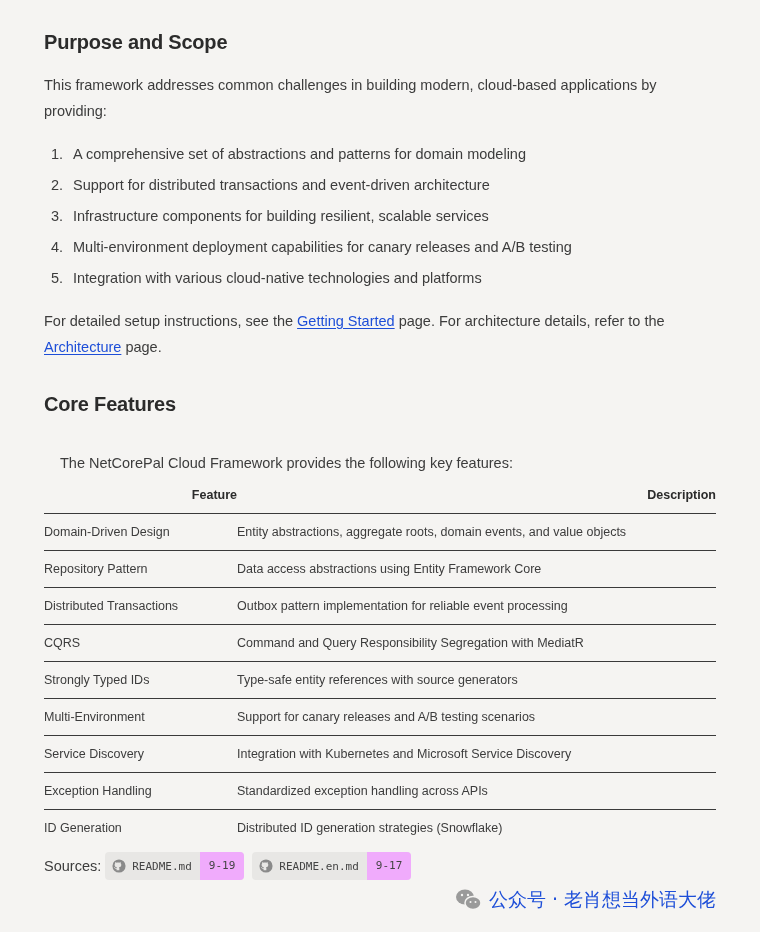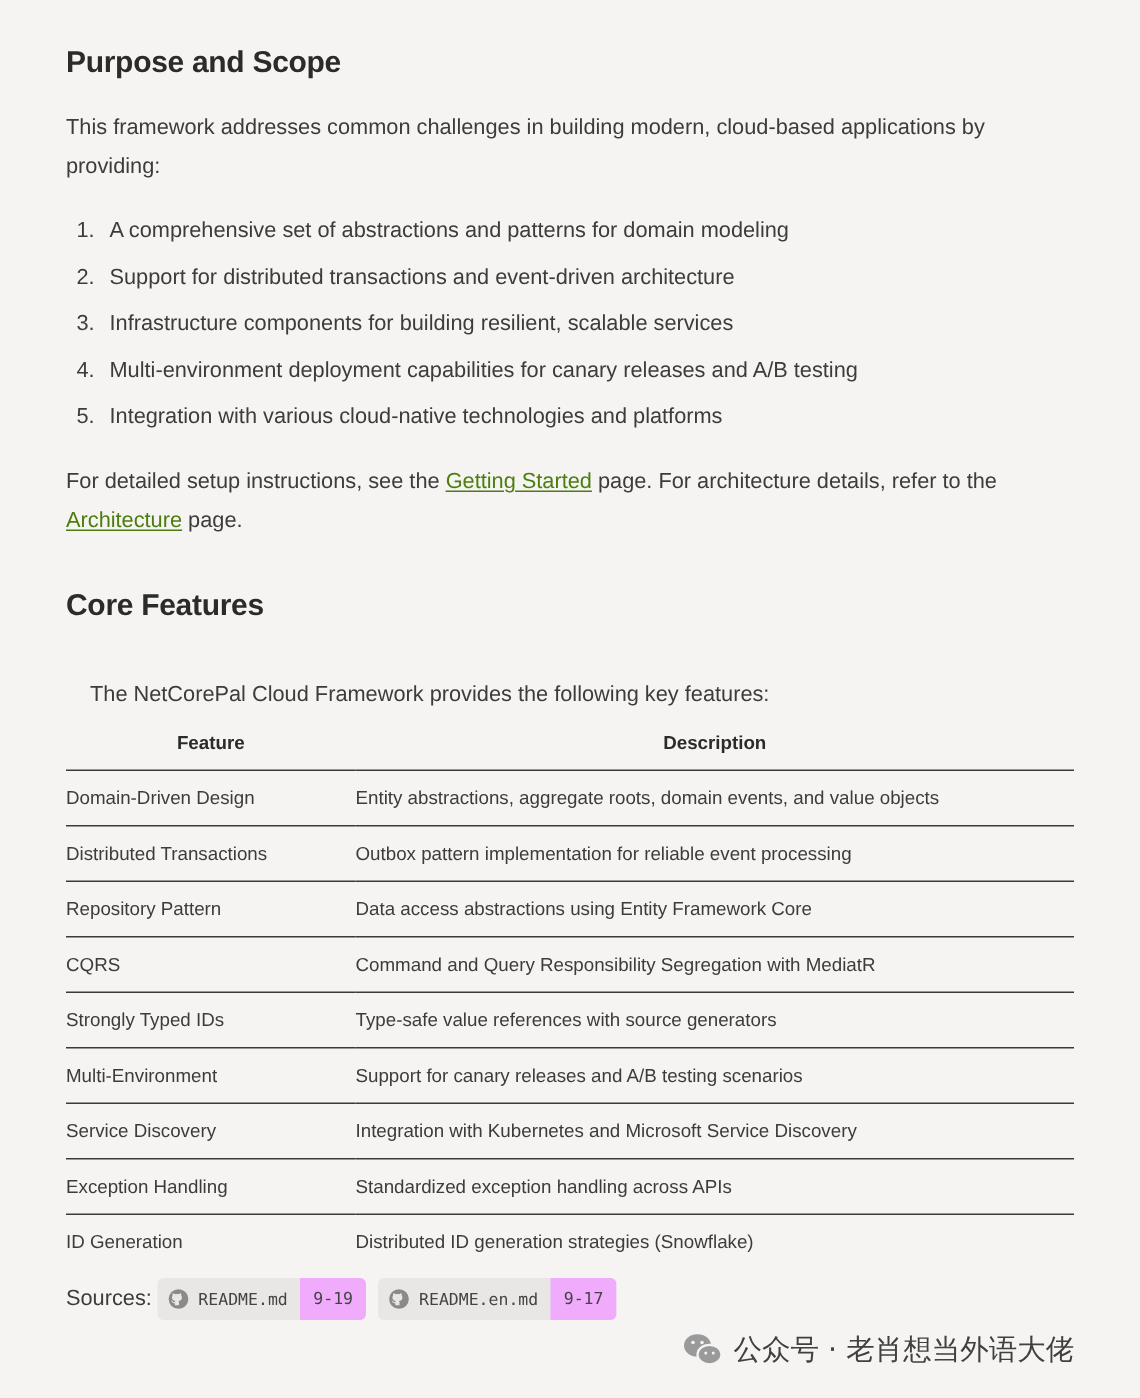--- a/index.html
+++ b/index.html
@@ -14,41 +14,41 @@
   h2 {
     margin:0; font-size:20px; font-weight:bold; color:#2b2b2b;
     letter-spacing:-0.2px;
   }
   .h-purpose { position:absolute; top:31px; }
   .p-intro { position:absolute; top:72px; width:672px; font-size:14.5px; line-height:26px; color:#3c3c3c; margin:0; }
   ol { position:absolute; top:141px; margin:0; padding:0; list-style:none; width:672px; }
   ol li { height:31px; font-size:14.5px; line-height:26px; color:#3c3c3c; display:flex; }
   ol li .num { width:29px; padding-left:7px; box-sizing:border-box; flex:none; }
   .p-refs { position:absolute; top:308px; width:672px; font-size:14.5px; line-height:26px; color:#3c3c3c; margin:0; }
-  .p-refs a { color:#4d7c0f; text-underline-offset:2px; }
+  .p-refs a { color:#1d4ed8; text-underline-offset:2px; }
   .h-core { position:absolute; top:393px; }
   .p-core { position:absolute; top:434px; font-size:14.5px; line-height:26px; color:#3c3c3c; margin:16px; }
   table { position:absolute; top:477px; width:672px; border-collapse:collapse; font-size:12.5px; color:#3c3c3c; }
-  th { text-align:center; font-weight:bold; height:36px; padding:0; border-bottom:1px solid #3a3a3a; color:#2b2b2b; }
+  th { text-align:right; font-weight:bold; height:36px; padding:0; border-bottom:1px solid #3a3a3a; color:#2b2b2b; }
   td { height:36px; padding:0; border-bottom:1px solid #3a3a3a; }
   tr:last-child td { border-bottom:none; }
   td.c1, th.c1 { width:193px; }
   .sources { position:absolute; top:852px; left:44px; display:flex; align-items:center; font-size:14.5px; color:#3c3c3c; }
   .sources .lbl { margin-right:4px; }
   .chip {
     display:flex; align-items:center; height:28px; background:#e8e7e5; border-radius:4px;
     margin-right:8px; font-family:"DejaVu Sans Mono", monospace; font-size:11px; color:#444;
     overflow:hidden;
   }
   .chip .file { display:flex; align-items:center; padding:0 8px 0 7px; }
   .chip .file svg { margin-right:6px; }
   .chip .range { background:#f0abfc; height:28px; line-height:28px; padding:0 9px; }
   .watermark {
     position:absolute; left:455px; top:887px; display:flex; align-items:center;
-    color:#404040; font-size:19px; font-family:"DejaVu Sans", sans-serif;
+    color:#1d4ed8; font-size:19px; font-family:"DejaVu Sans", sans-serif;
   }
   .watermark svg { margin-right:6px; }
 </style>
 </head>
 <body>
 
 <div class="content">
   <h2 class="h-purpose">Purpose and Scope</h2>
   <p class="p-intro">This framework addresses common challenges in building modern, cloud-based applications by providing:</p>
 
@@ -86,34 +86,34 @@
         <th class="c1">Feature</th>
         <th>Description</th>
       </tr>
     </thead>
     <tbody>
       <tr>
           <td class="c1">Domain-Driven Design</td>
           <td>Entity abstractions, aggregate roots, domain events, and value objects</td>
         </tr>
       <tr>
+          <td class="c1">Repository Pattern</td>
+          <td>Data access abstractions using Entity Framework Core</td>
+        </tr>
+      <tr>
           <td class="c1">Distributed Transactions</td>
           <td>Outbox pattern implementation for reliable event processing</td>
-        </tr>
-      <tr>
-          <td class="c1">Repository Pattern</td>
-          <td>Data access abstractions using Entity Framework Core</td>
         </tr>
       <tr>
           <td class="c1">CQRS</td>
           <td>Command and Query Responsibility Segregation with MediatR</td>
         </tr>
       <tr>
           <td class="c1">Strongly Typed IDs</td>
-          <td>Type-safe value references with source generators</td>
+          <td>Type-safe entity references with source generators</td>
         </tr>
       <tr>
           <td class="c1">Multi-Environment</td>
           <td>Support for canary releases and A/B testing scenarios</td>
         </tr>
       <tr>
           <td class="c1">Service Discovery</td>
           <td>Integration with Kubernetes and Microsoft Service Discovery</td>
         </tr>
       <tr>

